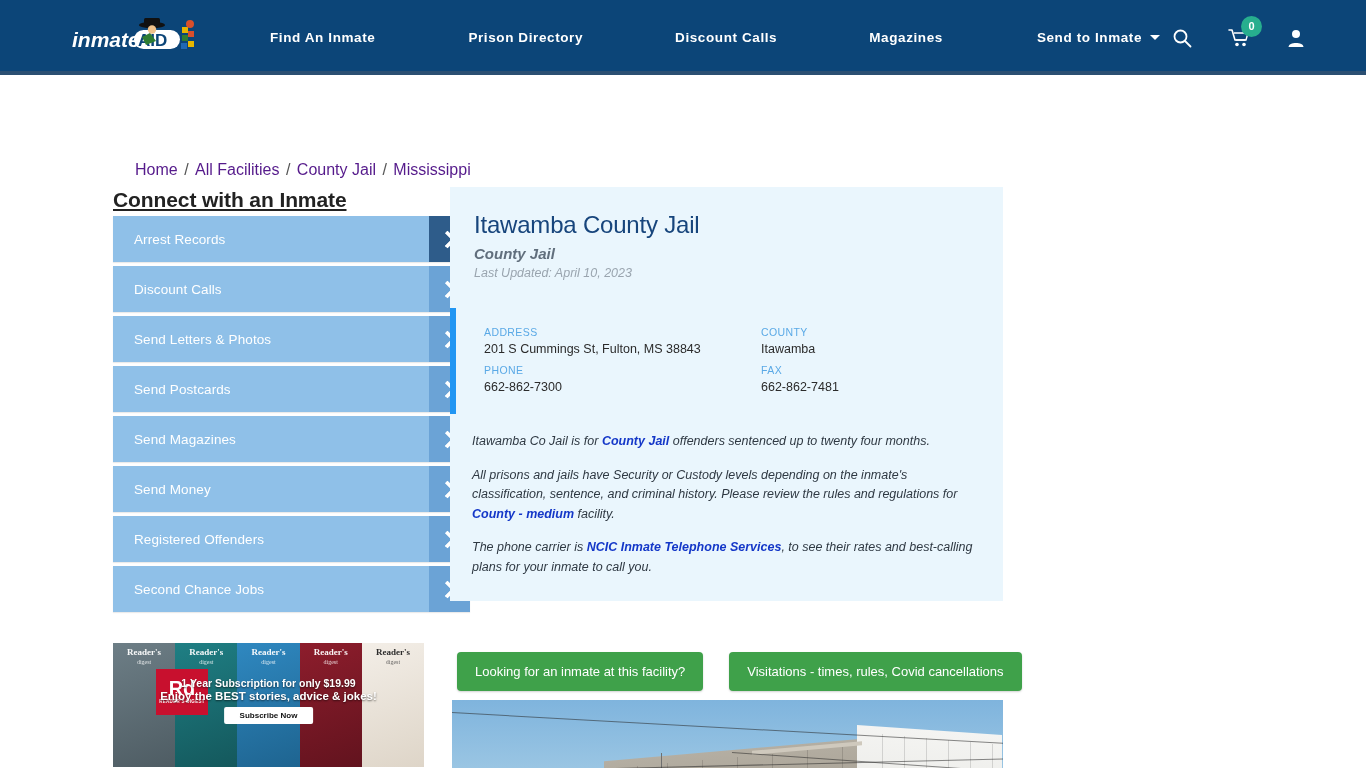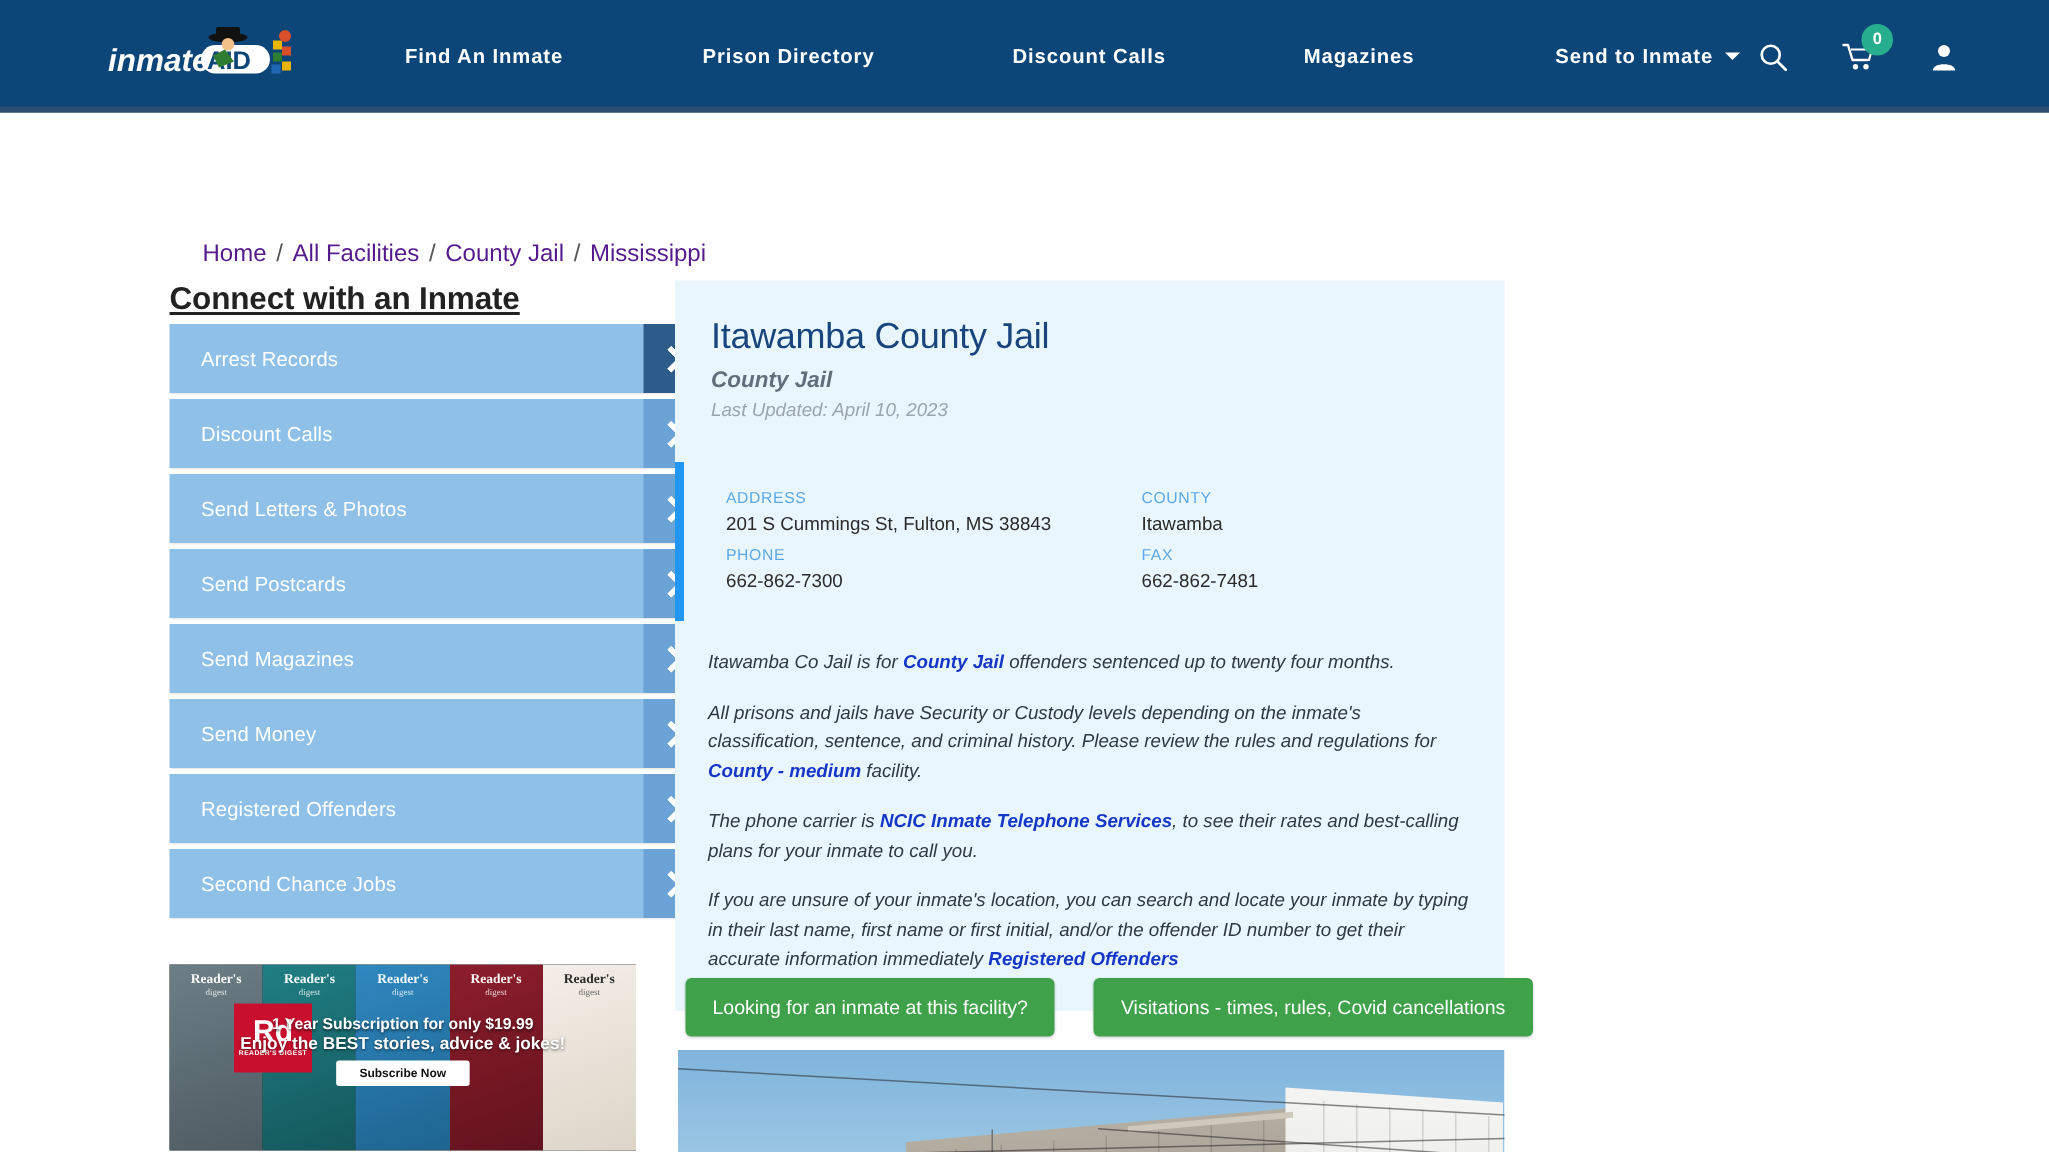--- a/index.html
+++ b/index.html
@@ -500,21 +500,20 @@
       <div>
         <div class="info-label">FAX</div>
         <div class="info-value">662-862-7481</div>
       </div>
     </div>
 
     <div class="paras">
       <p class="para">Itawamba Co Jail is for <a href="#" class="lnk">County Jail</a> offenders sentenced up to twenty four months.</p>
       <p class="para">All prisons and jails have Security or Custody levels depending on the inmate's classification, sentence, and criminal history. Please review the rules and regulations for <a href="#" class="lnk">County - medium</a> facility.</p>
       <p class="para">The phone carrier is <a href="#" class="lnk">NCIC Inmate Telephone Services</a>, to see their rates and best-calling plans for your inmate to call you.</p>
-      <p class="para">If you are unsure of your inmate's location, you can search and locate your inmate by typing in their last name, first name or first initial, and/or the offender ID number to get their accurate information immediately <a href="#" class="lnk">Registered Offenders</a></p>
     </div>
   </div>
 
   <div class="greenrow">
     <button class="green-btn">Looking for an inmate at this facility?</button>
     <button class="green-btn">Visitations - times, rules, Covid cancellations</button>
   </div>
 
   <div class="photo">
     <div class="sky"></div>

